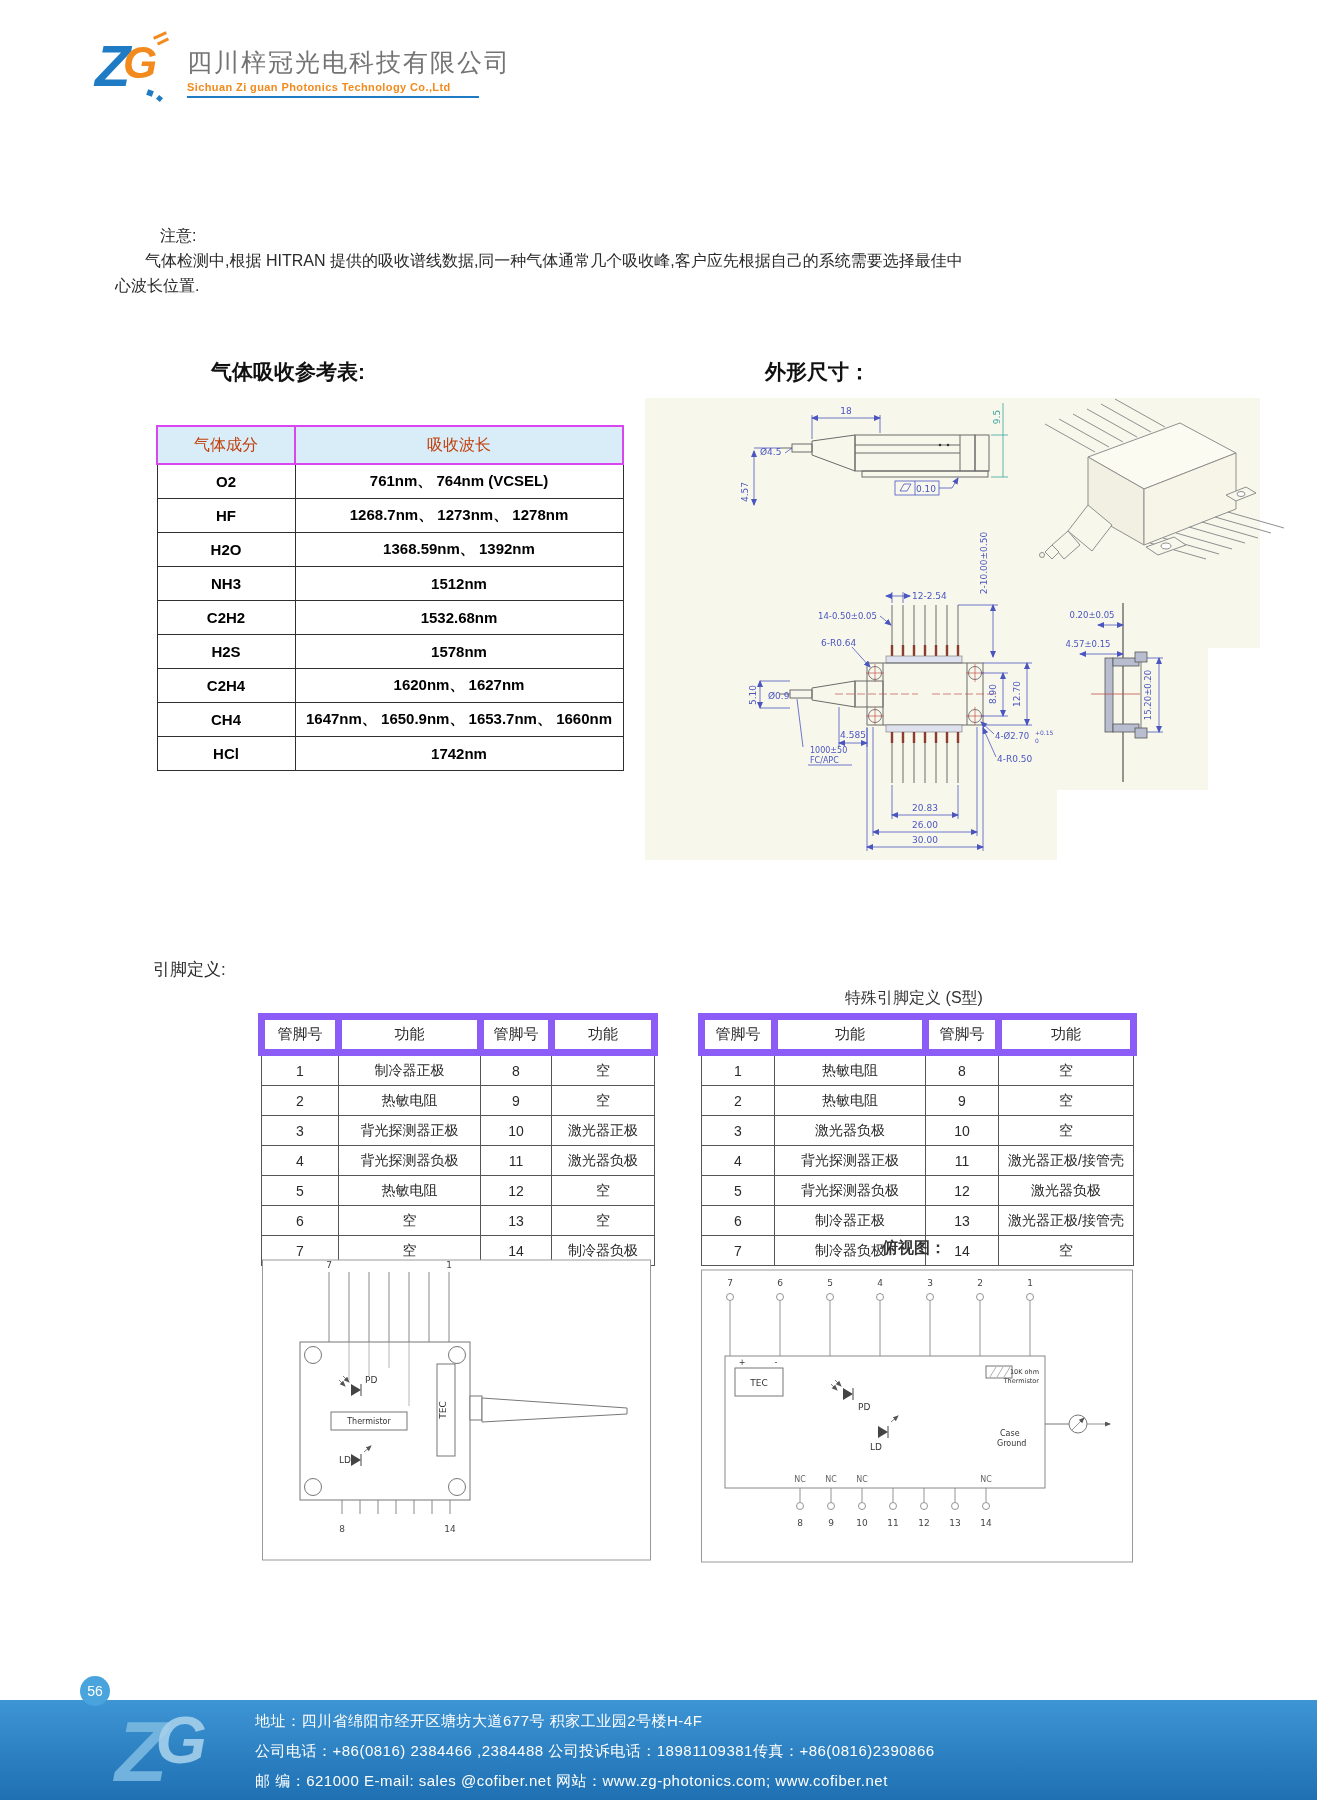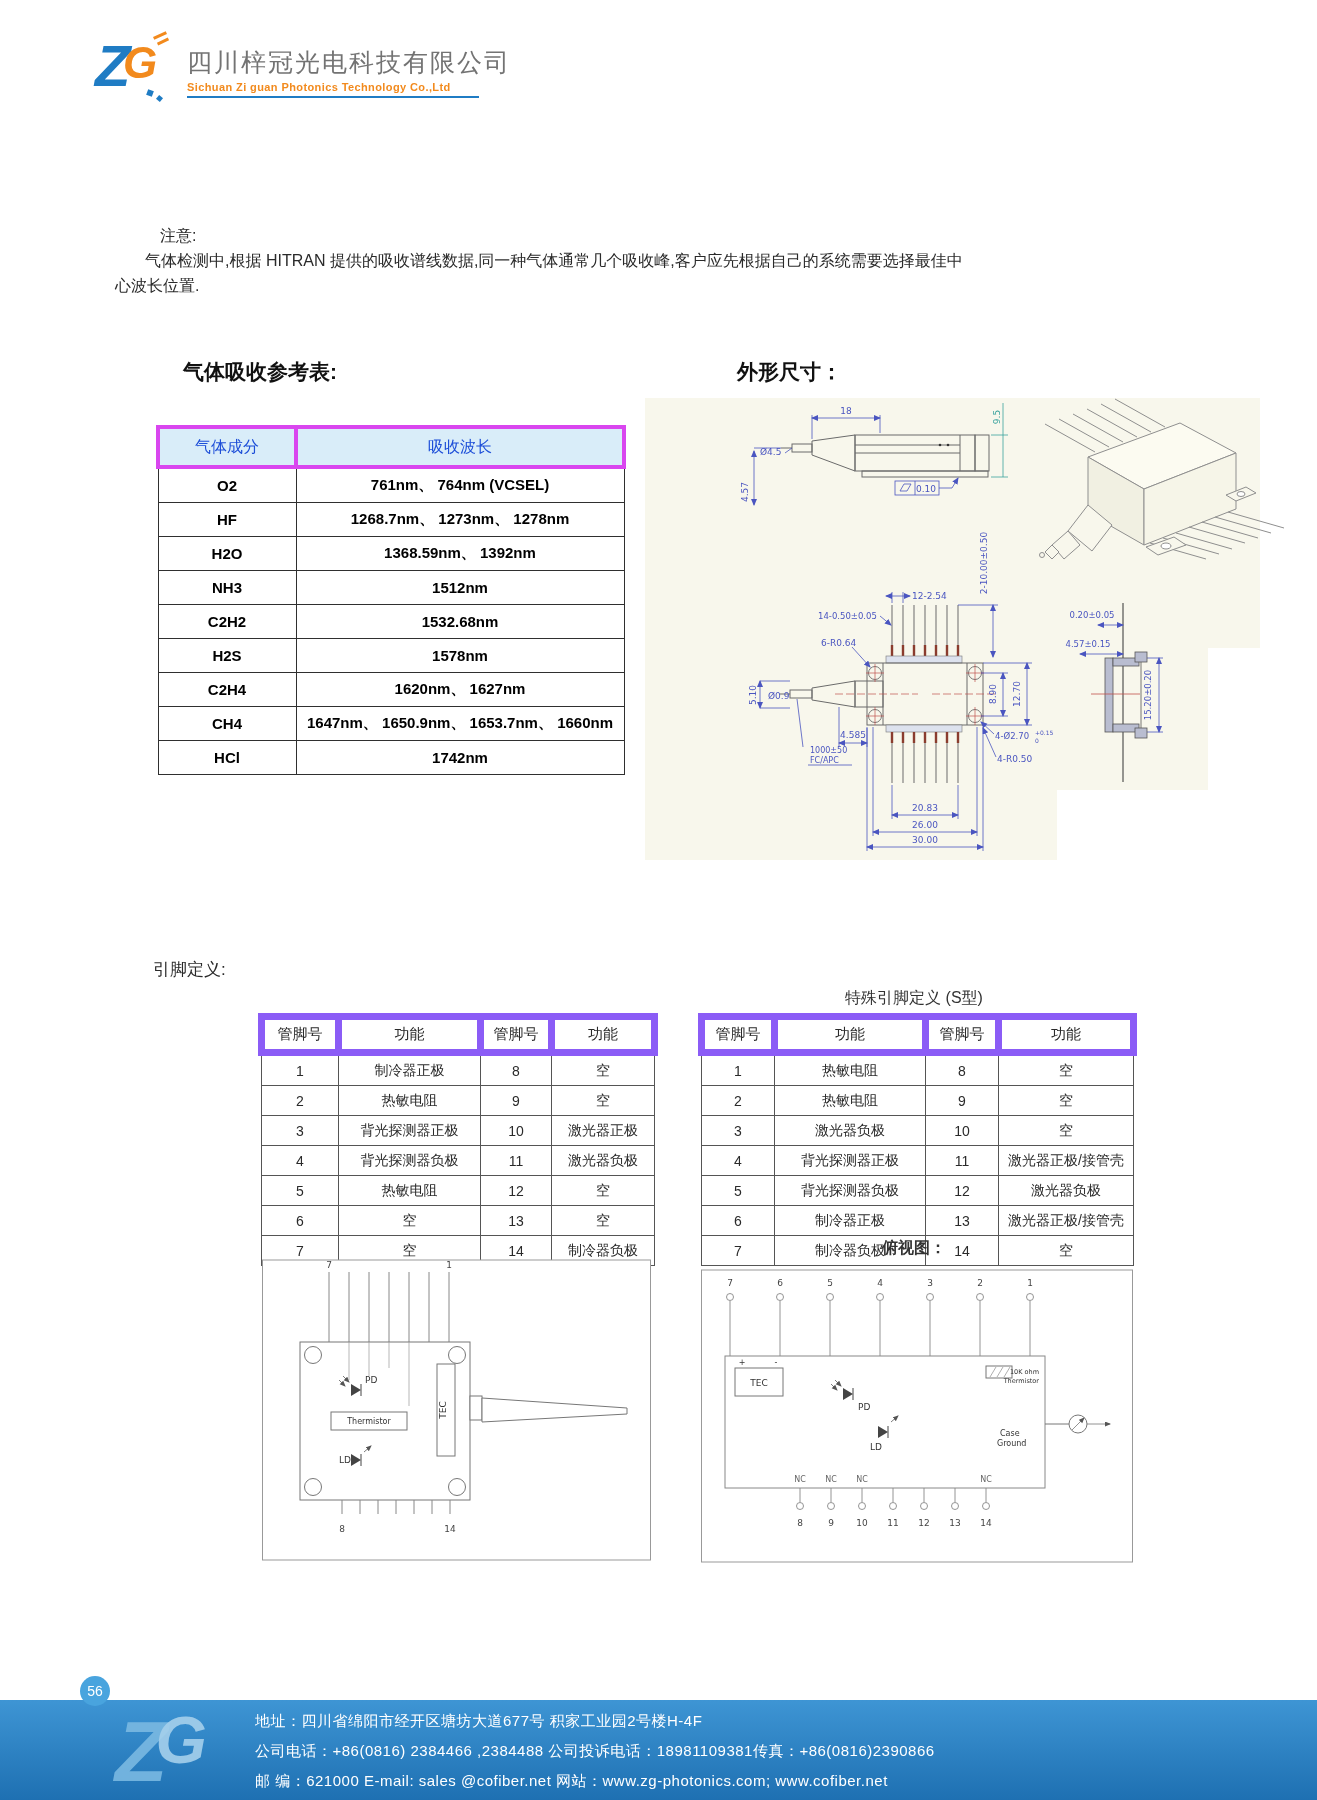--- a/index.html
+++ b/index.html
@@ -7,25 +7,25 @@
         font-family:"Liberation Sans","DejaVu Sans",sans-serif;color:#222;}
   .abs{position:absolute;}
   
   .logo-z{font:italic 900 58px "Liberation Sans",sans-serif;color:#1f7cc4;letter-spacing:-4px;}
   .logo-g{font:italic 900 44px "Liberation Sans",sans-serif;color:#f28a1d;margin-left:-8px;}
   .company-cn{font-size:25px;font-weight:400;color:#737373;letter-spacing:2px;}
   .company-en{font-size:11px;font-weight:700;color:#f28a1d;letter-spacing:0.4px;margin-top:2px;}
   .logo-underline{height:2px;background:#1f7cc4;}
   
   .note-text{font-size:16px;color:#2a2a2a;white-space:nowrap;}
-  .sec-title{font-size:21px;font-weight:700;color:#111;}
+  .sec-title{font-size:21px;font-weight:700;color:#111;margin-left:28px;}
   
   table{border-collapse:collapse;table-layout:fixed;}
   .gas-table{width:466px;}
-  .gas-table th{background:#d9edf9;border:4px solid #d946ef;height:34px;font-size:16px;font-weight:400;color:#1d4ed8;}
+  .gas-table th{background:#d9edf9;border:2px solid #d946ef;height:34px;font-size:16px;font-weight:400;color:#c2410c;}
   .gas-table td{border:1px solid #2f2f2f;height:31px;text-align:center;font-size:15px;font-weight:700;color:#000000;}
   
   .pin-title{font-size:16px;color:#333;text-align:center;}
   .pin-table th{border:7px solid #8b5cf6;height:27px;font-size:15px;font-weight:400;color:#2a2a2a;background:#fff;}
   .pin-table td{border:1px solid #555;height:27px;text-align:center;font-size:14px;color:#2a2a2a;}
   .fushitu{font-size:15px;color:#333;}
   .fushitu.b{font-weight:700;font-size:16px;}
   
   .footer-band{left:0;top:1700px;width:1317px;height:100px;
     background:linear-gradient(#3e95d4,#1e70b2);}

